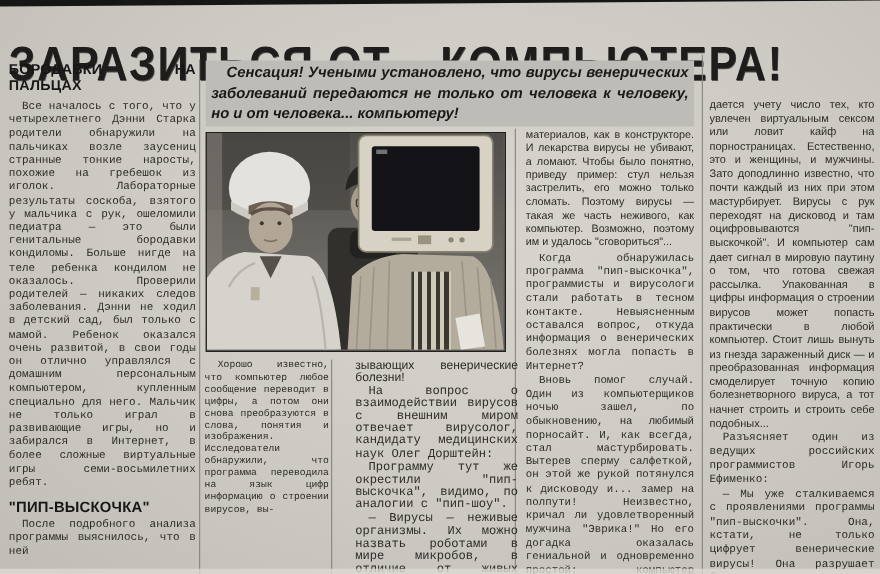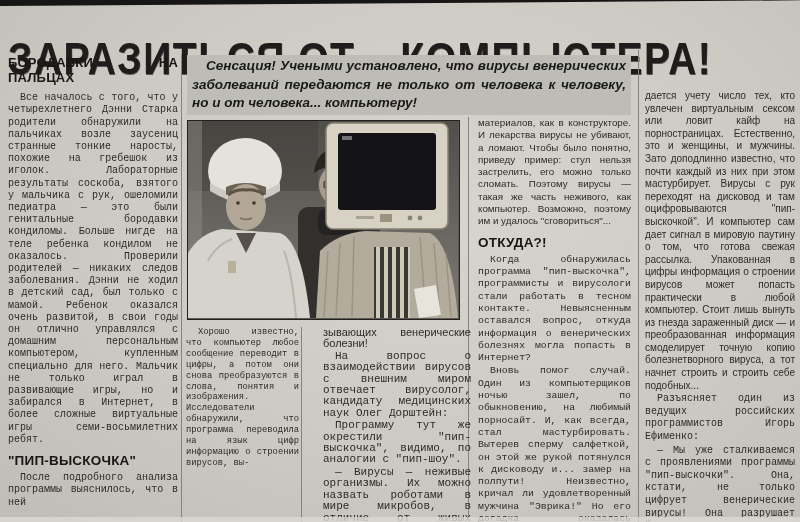--- a/index.html
+++ b/index.html
@@ -146,21 +146,20 @@
 
 <div class="col col3">
   <p>зывающих венерические болезни!</p>
   <p class="ind">На вопрос о взаимодействии вирусов с внешним миром отвечает вирусолог, кандидату медицинских наук Олег Дорштейн:</p>
   <p class="ind">Программу тут же окрестили "пип-выскочка", видимо, по аналогии с "пип-шоу".</p>
   <p class="ind">— Вирусы — неживые организмы. Их можно назвать роботами в мире микробов, в отличие от живых бактерий. Они умеют двигаться, но не способны размножаться. Себе подобных они не рожают, а строят из "подручных"</p>
 </div>
 
 <div class="col col4">
   <p>материалов, как в конструкторе. И лекарства вирусы не убивают, а ломают. Чтобы было понятно, приведу пример: стул нельзя застрелить, его можно только сломать. Поэтому вирусы — такая же часть неживого, как компьютер. Возможно, поэтому им и удалось "сговориться"...</p>
-  <h2 class="mid">ОТКУДА?!</h2>
   <p class="ind">Когда обнаружилась программа "пип-выскочка", программисты и вирусологи стали работать в тесном контакте. Невыясненным оставался вопрос, откуда информация о венерических болезнях могла попасть в Интернет?</p>
   <p class="ind">Вновь помог случай. Один из компьютерщиков ночью зашел, по обыкновению, на любимый порносайт. И, как всегда, стал мастурбировать. Вытерев сперму салфеткой, он этой же рукой потянулся к дисководу и... замер на полпути! Неизвестно, кричал ли удовлетворенный мужчина "Эврика!" Но его догадка оказалась гениальной и одновременно простой: компьютер заражали люди!</p>
 
 </div>
 
 <div class="col col5">
   <p>дается учету число тех, кто увлечен виртуальным сексом или ловит кайф на порностраницах. Естественно, это и женщины, и мужчины. Зато доподлинно известно, что почти каждый из них при этом мастурбирует. Вирусы с рук переходят на дисковод и там оцифровываются "пип-выскочкой". И компьютер сам дает сигнал в мировую паутину о том, что готова свежая рассылка. Упакованная в цифры информация о строении вирусов может попасть практически в любой компьютер. Стоит лишь вынуть из гнезда зараженный диск — и преобразованная информация смоделирует точную копию болезнетворного вируса, а тот начнет строить и строить себе подобных...</p>
   <p class="ind">Разъясняет один из ведущих российских программистов Игорь Ефименко:</p>
   <p class="ind">— Мы уже сталкиваемся с проявлениями программы "пип-выскочки". Она, кстати, не только цифрует венерические вирусы! Она разрушает барьеры многих антивирусов. Мы столкнулись с труднообъяснимым пока явлением, разновидностью нового компьютерного вируса, опасного для людей. И справиться с ним можно лишь одним путем — написав антивирус, чем сейчас занимаются программисты в США, Швеции и в России.</p>
 

